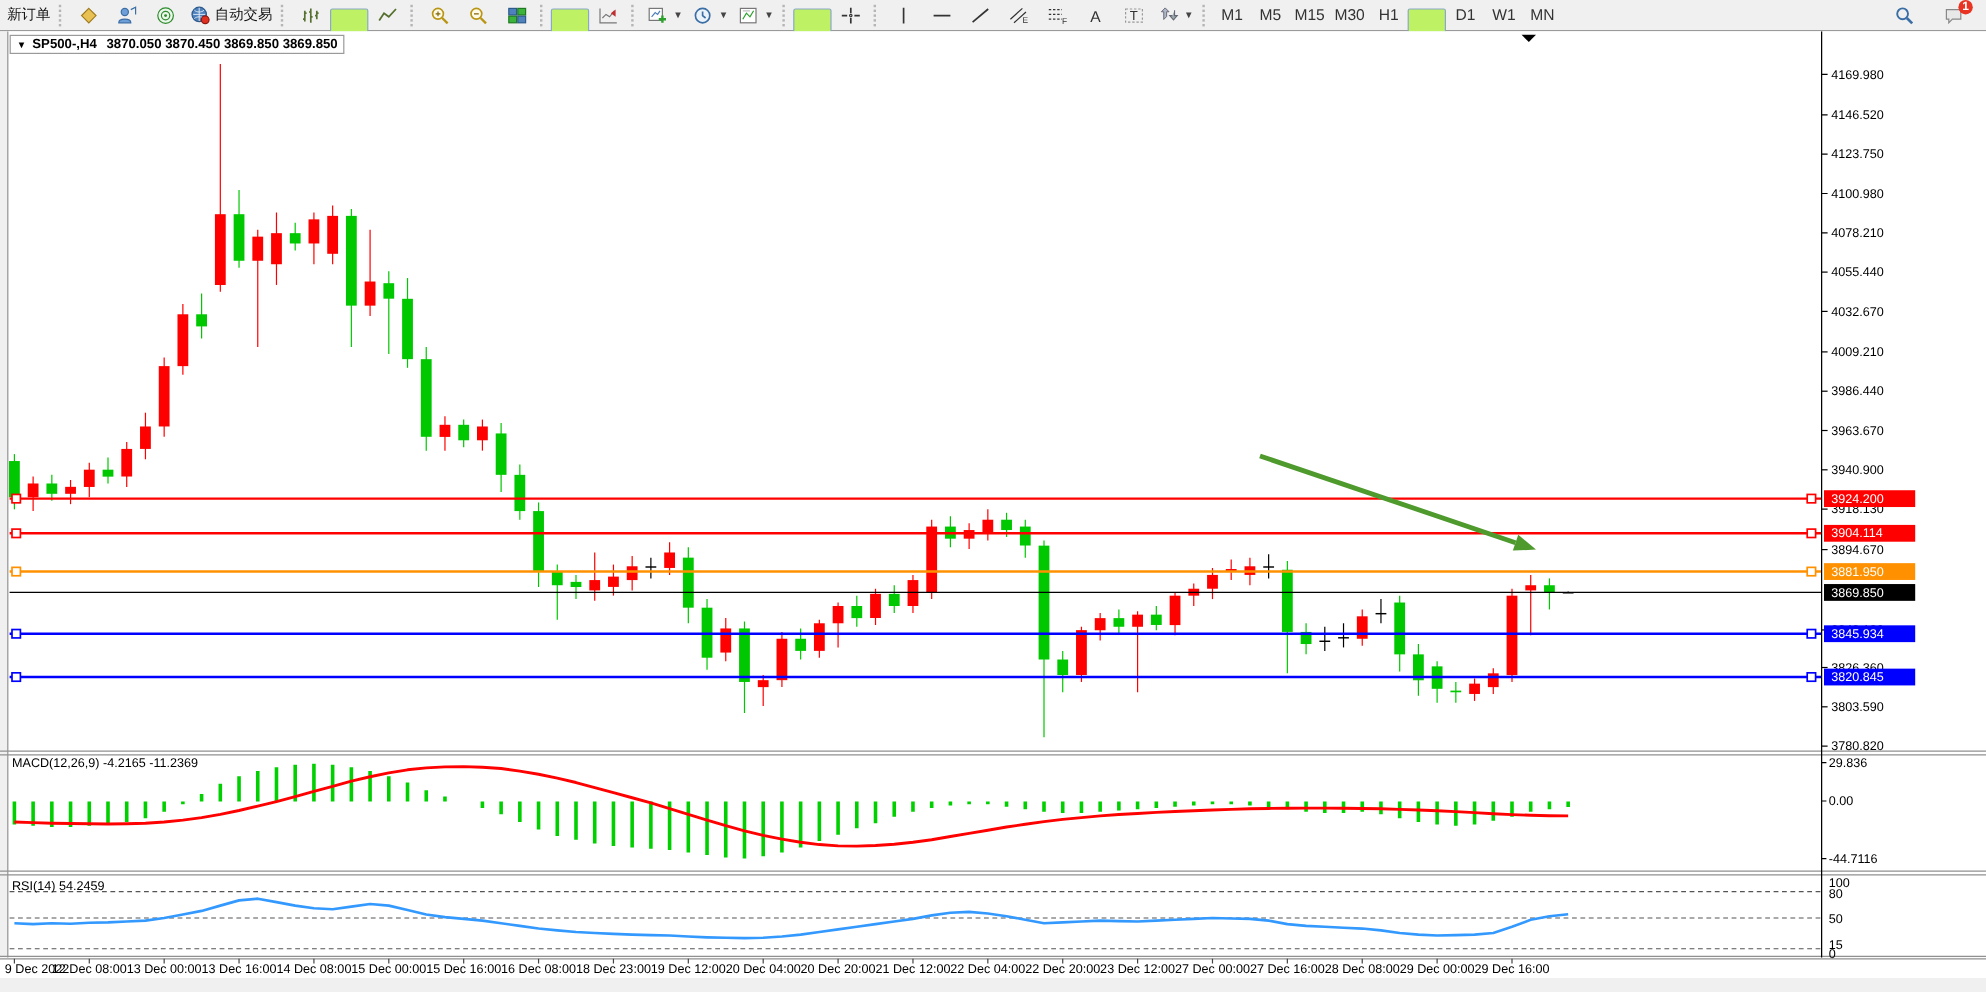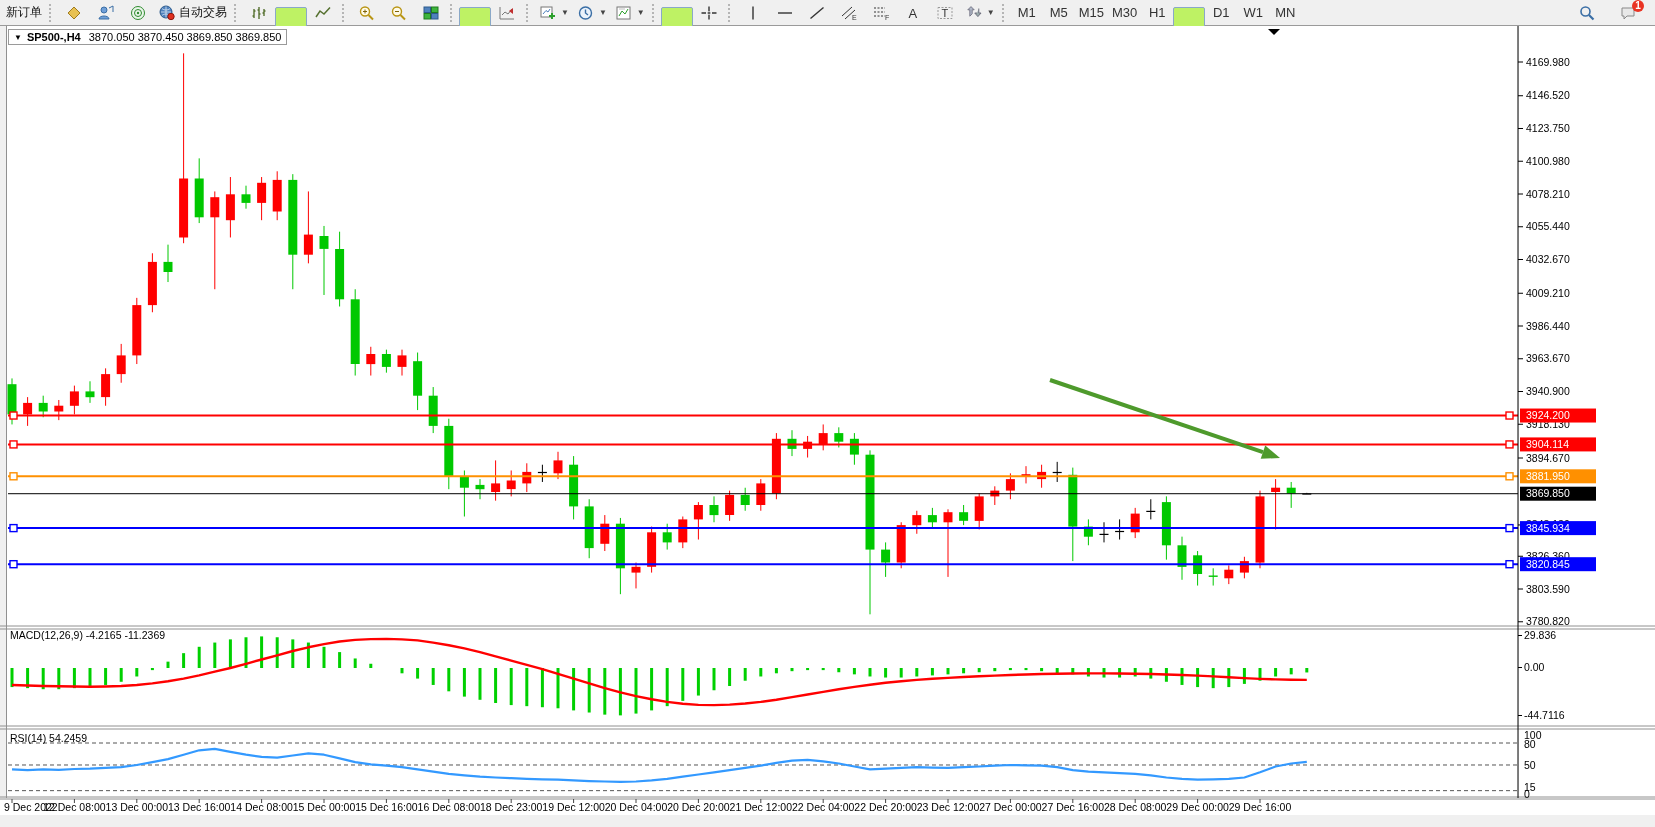--- a/index.html
+++ b/index.html
@@ -17,21 +17,21 @@
   .tb-btn .tf{font-size:13px;color:#333;}
   .tb-btn .caret{font-size:8px;color:#444;margin-left:1px;}
   .tb-right{position:absolute;right:10px;top:0;height:26px;display:flex;align-items:center;gap:10px;}
   .badge{position:absolute;right:-6px;top:-5px;background:#e93323;color:#fff;border-radius:8px;
          font-size:10px;line-height:12px;min-width:12px;text-align:center;font-weight:bold;}
   .icon-wrap{position:relative;display:inline-flex;}
   
   #chart-header{position:absolute;left:8px;top:29px;background:#fff;border:1px solid #9a9a9a;
                 height:14px;display:flex;align-items:center;padding:0 5px;font-size:11px;font-weight:bold;color:#000;z-index:5;}
   #chart-header .tri{font-size:8px;margin-right:5px;color:#000;}
-  #chart-header .vals{margin-left:8px;font-weight:normal;}
+  #chart-header .vals{margin-left:8px;font-weight:bold;}
   svg text{font-family:"Liberation Sans",sans-serif;}
 </style>
 </head>
 <body>
 
 <div id="app">
   <div id="toolbar">
       <div class="tb-btn">
         <span class="lbl">新订单</span>
       </div>

